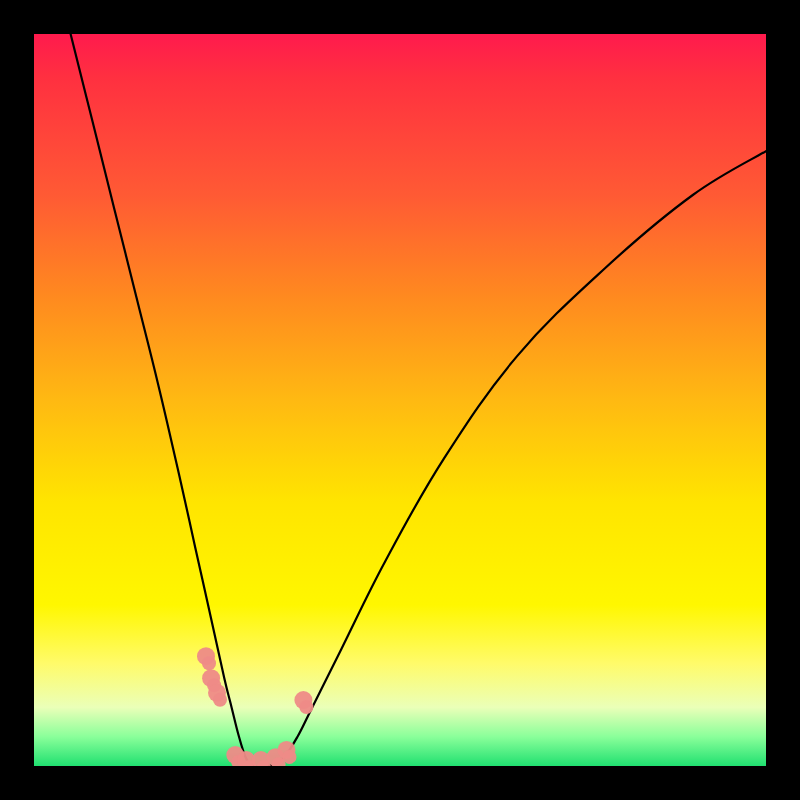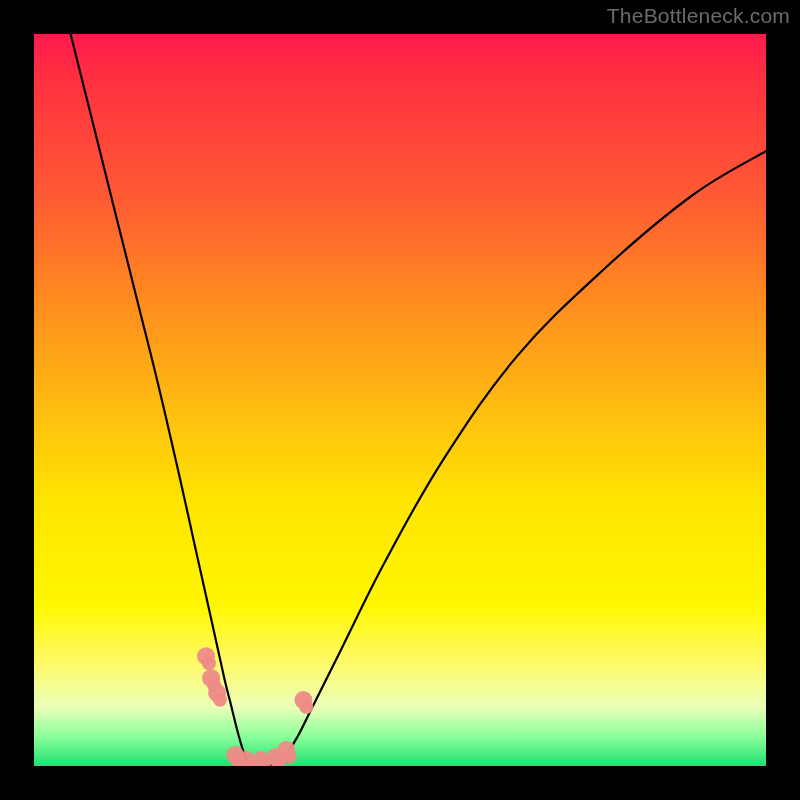--- a/index.html
+++ b/index.html
@@ -108,14 +108,13 @@
             <circle cx="252.5" cy="715.9" r="9" fill="#ee8b87" opacity="0.95"></circle>
             <circle cx="255.5" cy="722.9" r="7" fill="#ee8b87" opacity="0.95"></circle>
           </g>
           <g>
             <circle cx="269.4" cy="666.1" r="9" fill="#ee8b87" opacity="0.95"></circle>
             <circle cx="272.4" cy="673.1" r="7" fill="#ee8b87" opacity="0.95"></circle>
           </g>
         </g>
     </svg>
   </div>
-  <div class="watermark">TheBottleneck.com</div>
 </div>
 
 </body></html>

